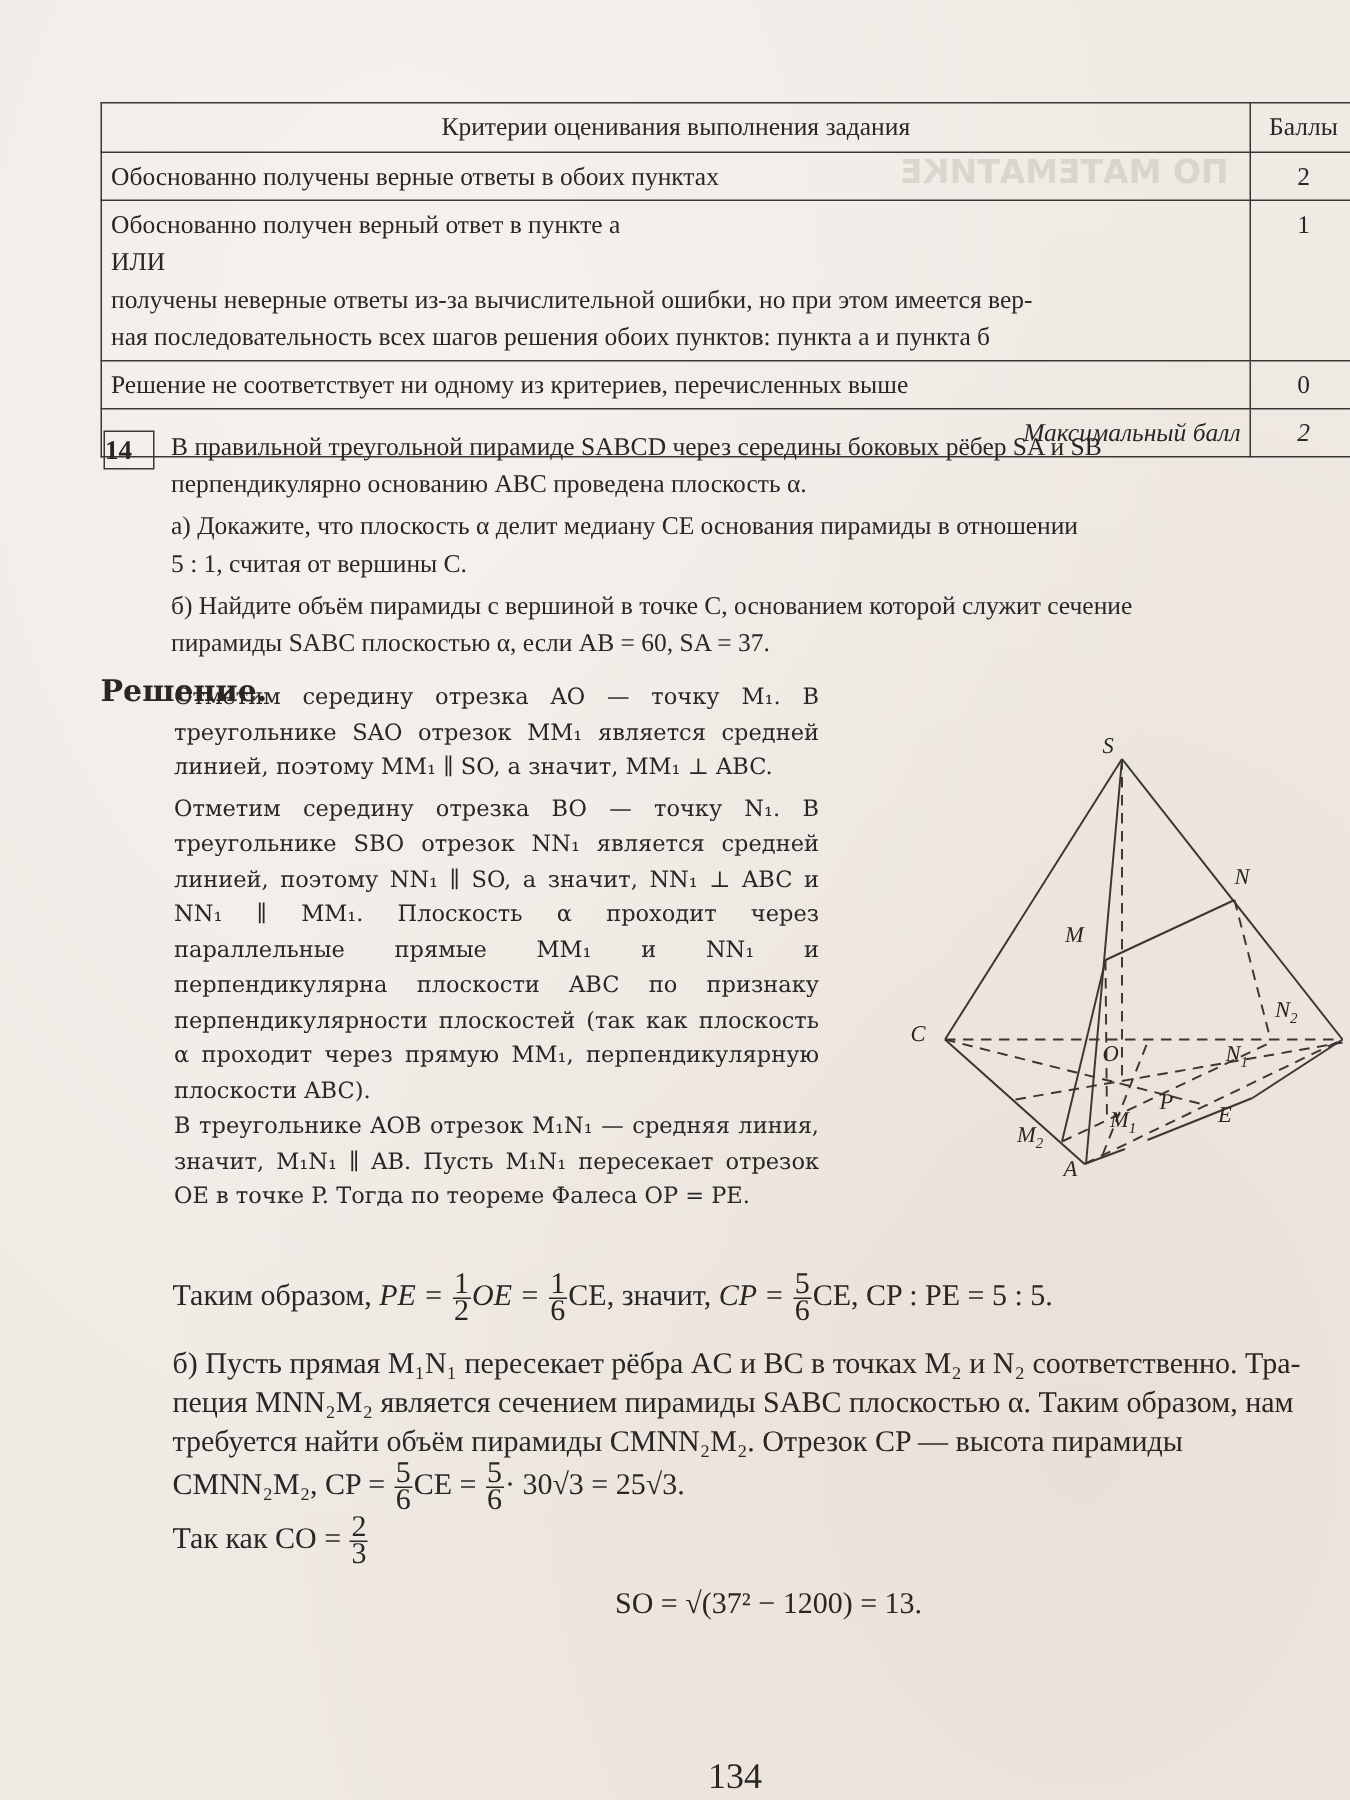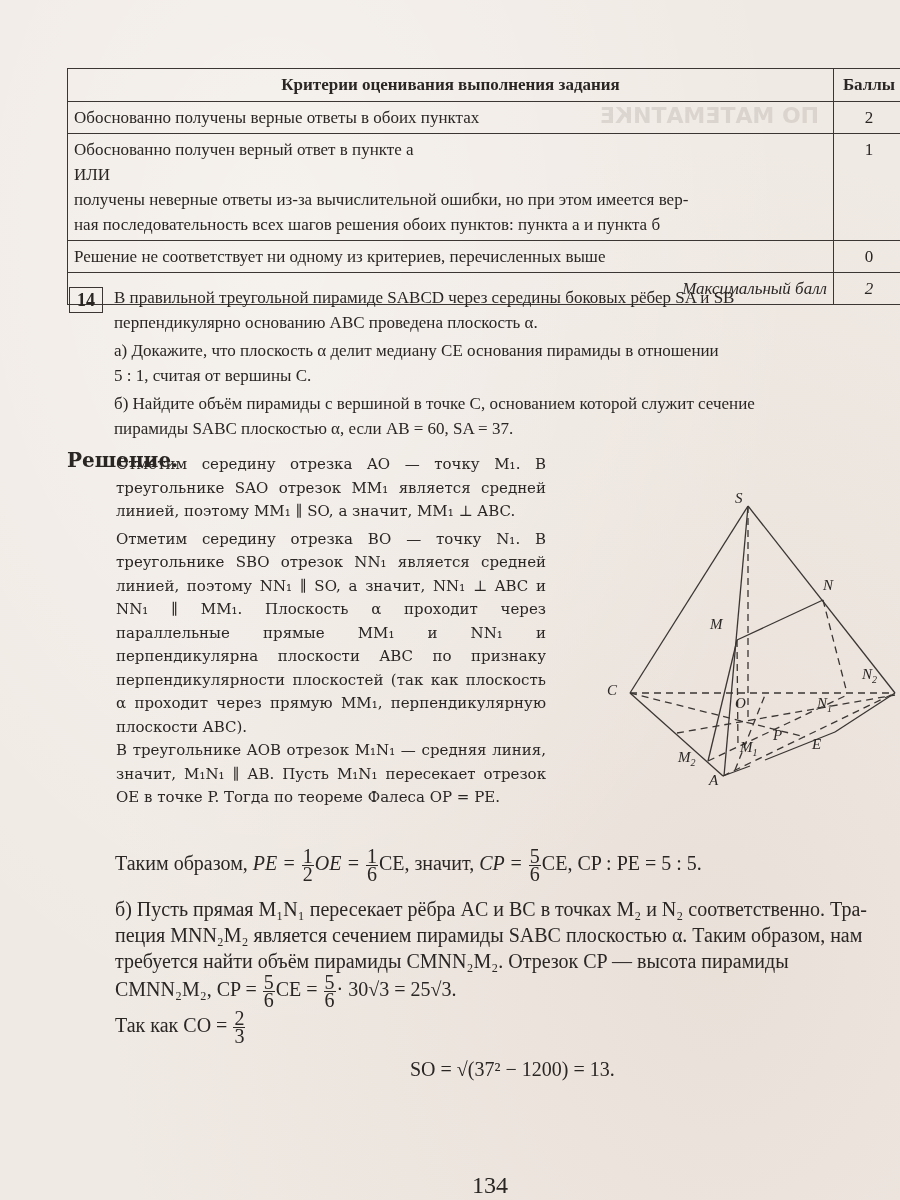--- a/index.html
+++ b/index.html
@@ -18,30 +18,30 @@
   }
   
   .criteria {
     position:absolute; left:67px; top:68px; width:860px;
     border-collapse:collapse; font-size:17px;
   }
   .criteria td, .criteria th {
     border:1.5px solid #3b3633; padding:3px 6px; vertical-align:top;
     line-height:25px;
   }
-  .criteria th { font-weight:bold; text-align:center; height:26px; }
+  .criteria th { font-weight:normal; text-align:center; height:26px; }
   .criteria .pts { width:70px; text-align:center; padding-left:0; padding-right:22px; }
   .criteria .max { text-align:right; font-style:italic; }
   .criteria .maxval { font-style:italic; }
   .crit-line { display:block; }
 
   .task-num {
     position:absolute; left:69px; top:287px; width:32px; height:24px;
     border:1.5px solid #3b3633; font-weight:bold; font-size:18px;
-    text-align:center; line-height:24px;
+    text-align:left; line-height:24px;
   }
   .task {
     position:absolute; left:114px; top:286px; width:800px;
     font-size:17px; line-height:24.5px; white-space:nowrap;
   }
   .task p { margin:0; }
   .task .sub { margin-top:4px; }
 
   .solution-title {
     position:absolute; left:67px; top:448px;
@@ -155,21 +155,21 @@
         <line x1="123" y1="271" x2="262" y2="205"></line>
         <line x1="150" y1="280" x2="180" y2="205"></line>
       </g>
     </g>
   </svg>
   <span class="fig-label" style="left:150px;top:0px;">S</span>
   <span class="fig-label" style="left:238px;top:87px;">N</span>
   <span class="fig-label" style="left:125px;top:126px;">M</span>
   <span class="fig-label" style="left:22px;top:192px;">C</span>
   <span class="fig-label" style="left:150px;top:205px;">O</span>
-  <span class="fig-label" style="left:265px;top:176px;margin-left:12px;"><span>N</span><sub>2</sub></span>
+  <span class="fig-label" style="left:265px;top:176px;"><span>N</span><sub>2</sub></span>
   <span class="fig-label" style="left:232px;top:205px;"><span>N</span><sub>1</sub></span>
   <span class="fig-label" style="left:188px;top:237px;">P</span>
   <span class="fig-label" style="left:227px;top:246px;">E</span>
   <span class="fig-label" style="left:155px;top:249px;text-align:right;"><span>M</span><sub>1</sub></span>
   <span class="fig-label" style="left:93px;top:259px;text-align:center;"><span>M</span><sub>2</sub></span>
   <span class="fig-label" style="left:124px;top:282px;">A</span>
 </div>
 
 <div class="conclusion">
   <span>Таким образом,</span>

